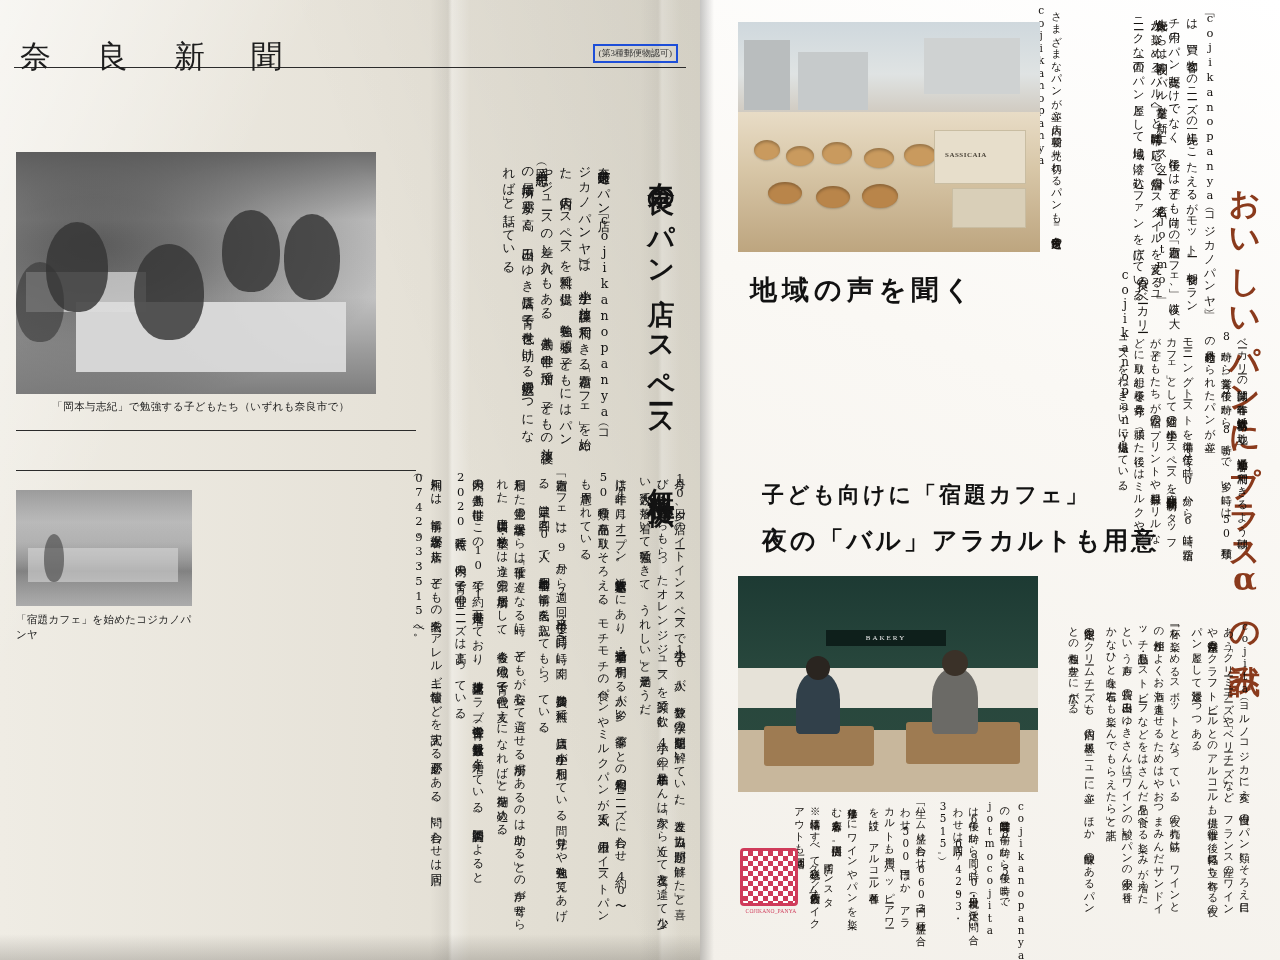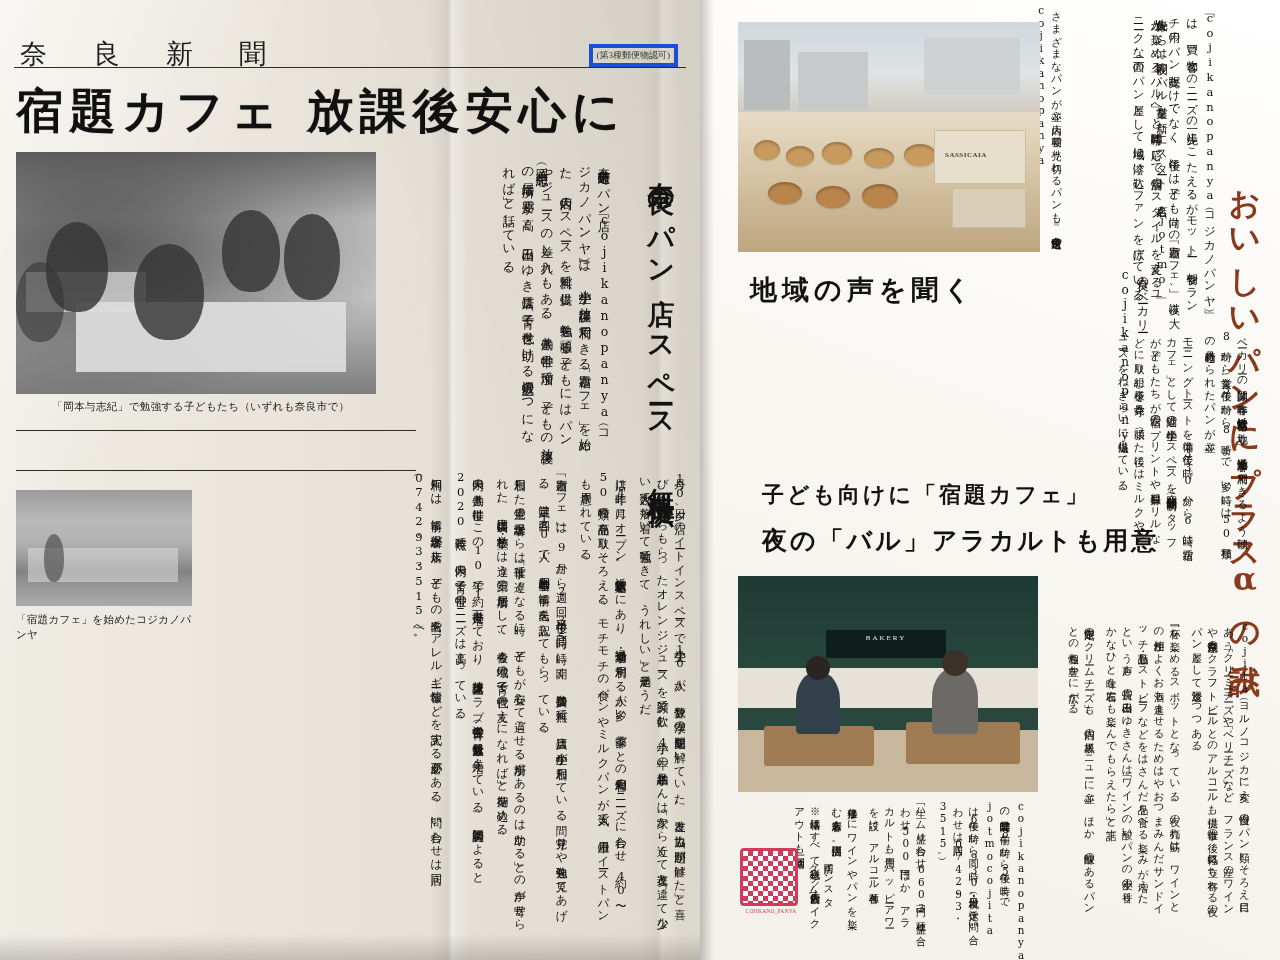--- a/index.html
+++ b/index.html
@@ -34,28 +34,28 @@
   .fold {
     position: absolute; top: 0; bottom: 0; width: 40px;
     background: linear-gradient(90deg, rgba(0,0,0,0) 0%, rgba(0,0,0,.06) 45%, rgba(255,255,255,.35) 55%, rgba(0,0,0,0) 100%);
   }
 
   .masthead {
     position: absolute; left: 14px; top: 34px; right: 14px; height: 34px;
     border-bottom: 1.6px solid #2b2b2b;
   }
   .masthead-kanji {
-    font-size: 27px; letter-spacing: 46px; color: #1d1d1d;
+    font-size: 31px; letter-spacing: 46px; color: #1d1d1d;
     font-family: "DejaVu Serif", serif;
     position: absolute; left: 6px; top: 2px;
   }
   .masthead-note {
     position: absolute; right: 8px; top: 10px;
     font-size: 9px; color: #333;
-    border: 4px solid #1d4ed8; padding: 1px 4px;
+    border: 2px solid #1d4ed8; padding: 1px 4px;
     letter-spacing: 0px;
   }
 
   .headline {
     position: absolute; left: 16px; top: 80px;
     font-size: 47px; font-weight: 700; color: #101010;
     letter-spacing: 6px;
     font-family: "DejaVu Serif", serif;
     text-shadow: 0 0 1px rgba(0,0,0,.35);
   }
@@ -160,21 +160,21 @@
   .ph-bread .box { position:absolute; background:#e7decb; border:1px solid #c9bda2; }
   .ph-bread .boxlbl { position:absolute; font-size:7px; color:#4a4338; letter-spacing:.5px; }
 
   .ph-cafe { left: 38px; top: 576px; width: 300px; height: 216px; }
   .ph-cafe .wall { position:absolute; inset:0; background: linear-gradient(180deg,#1d3a33 0%, #27463c 40%, #2c4a3f 100%); }
   .ph-cafe .counter { position:absolute; left:0; right:0; top:92px; height:40px; background:#e6e2d8; }
   .ph-cafe .tbl { position:absolute; background:#9e7b52; border-radius:3px; }
   .ph-cafe .person { position:absolute; background:#31404a; border-radius:45% 45% 8% 8%; }
   .ph-cafe .head { position:absolute; background:#2a2520; border-radius:50%; }
   .ph-cafe .floor { position:absolute; left:0; right:0; bottom:0; height:62px; background:#c8b79c; }
-  .ph-cafe .sign { position:absolute; left:88px; top:54px; width:120px; height:28px; background:#0e1f1b; color:#eee; font-size:7px; text-align:center; line-height:16px; letter-spacing:2px; }
+  .ph-cafe .sign { position:absolute; left:88px; top:54px; width:120px; height:16px; background:#0e1f1b; color:#eee; font-size:7px; text-align:center; line-height:16px; letter-spacing:2px; }
 
   .cap-top {
     position:absolute; left: 38px; top: 4px; width: 300px; height: 16px;
   }
   .rp-vtext { writing-mode: vertical-rl; text-orientation: upright;
     font-family:"DejaVu Serif", serif; color:#14110e; }
 
   .rp-title-big {
     position:absolute; right: 14px; top: 168px; height: 600px;
     font-size: 31px; font-weight: 700; letter-spacing: 4px;
@@ -238,21 +238,20 @@
   <div class="left-clip">
     <div class="paper-tex"></div>
     <div class="fold" style="left:430px;"></div>
     <div class="fold" style="left:640px;opacity:.6;"></div>
 
     <div class="masthead">
       <div class="masthead-kanji">奈良新聞</div>
       <div class="masthead-note">(第3種郵便物認可)</div>
     </div>
 
-    <div class="headline">宿題カフェ 放課後安心に</div>
 
     <div class="photo photo-main">
       <div class="g1"></div>
       <div class="g2"></div>
       <div class="figs">
         <div class="desk" style="left:60px;top:150px;width:270px;height:70px;"></div>
         <div class="desk" style="left:10px;top:120px;width:120px;height:40px;opacity:.7;"></div>
         <div class="blob" style="left:30px;top:70px;width:62px;height:90px;"></div>
         <div class="blob" style="left:118px;top:92px;width:70px;height:96px;"></div>
         <div class="blob" style="left:206px;top:58px;width:58px;height:82px;"></div>

